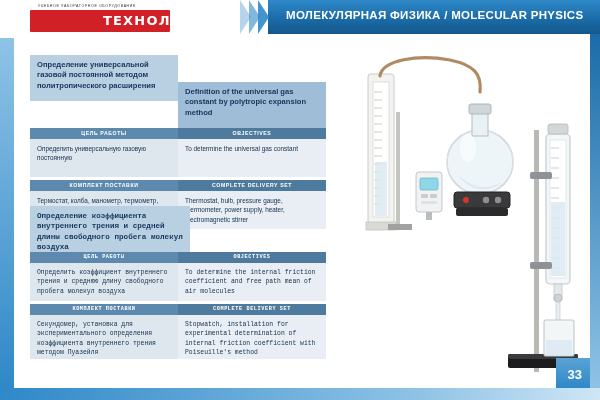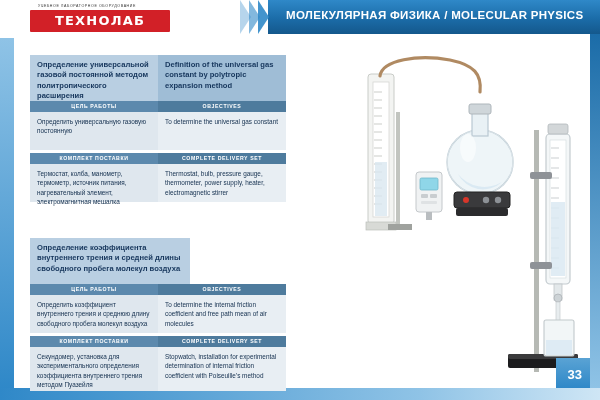--- a/index.html
+++ b/index.html
@@ -68,20 +68,21 @@
   .logo-text {
     position: absolute;
     left: 0; top: 9px;
     width: 140px;
     text-align: center;
     color: #ffffff;
     font-size: 13px;
     font-weight: bold;
     letter-spacing: 1.2px;
     font-family: "DejaVu Sans", sans-serif;
+    padding-left: 48px;
   }
   .logo-top {
     position: absolute;
     left: 8px; top: 0px;
     width: 132px;
     color: #333333;
     font-size: 3.6px;
     letter-spacing: 0.6px;
     white-space: nowrap;
   }
@@ -105,38 +106,38 @@
     width: 10px; height: 354px;
     background: linear-gradient(180deg, #1b6ca8 0%, #8fc3e6 100%);
   }
 
   
   .block {
     position: absolute;
     width: 320px;
   }
   .block-1 { left: 30px; top: 55px; }
-  .block-2 { left: 30px; top: 238px; }
-
-  .row { display: flex; width: 256px; }
+  .block-2 { left: 30px; top: 206px; font-family: Liberation Mono, monospace; }
+
+  .row { display: flex; width: 296px; }
   .cell-l, .cell-r {
     box-sizing: border-box;
     width: 160px;
     padding: 5px 7px 5px 7px;
   }
   .title-row .cell-l,
   .title-row .cell-r {
     background: #b9cfe2;
     color: #16365c;
     font-weight: bold;
     font-size: 7.6px;
     line-height: 1.35;
     height: 46px;
   }
-  .title-row .cell-r { background: #9fbdd6; }
+  .title-row .cell-r { background: #9fbdd6; margin-top: 27px; }
 
   .sub-row .cell-l,
   .sub-row .cell-r {
     background: #5c89ad;
     color: #ffffff;
     font-size: 5.2px;
     font-weight: bold;
     letter-spacing: 0.6px;
     text-align: center;
     padding: 3px 4px;

